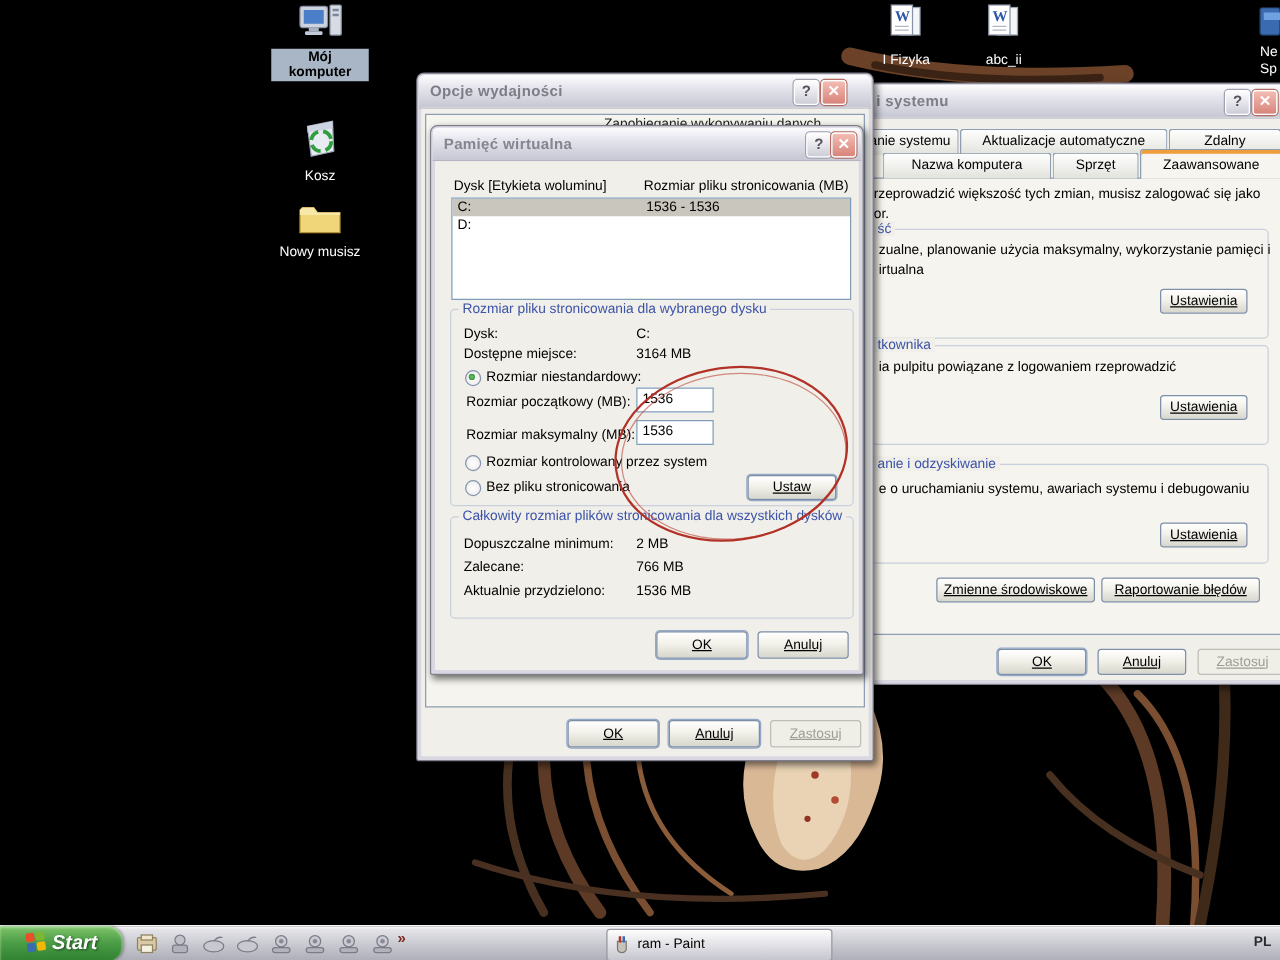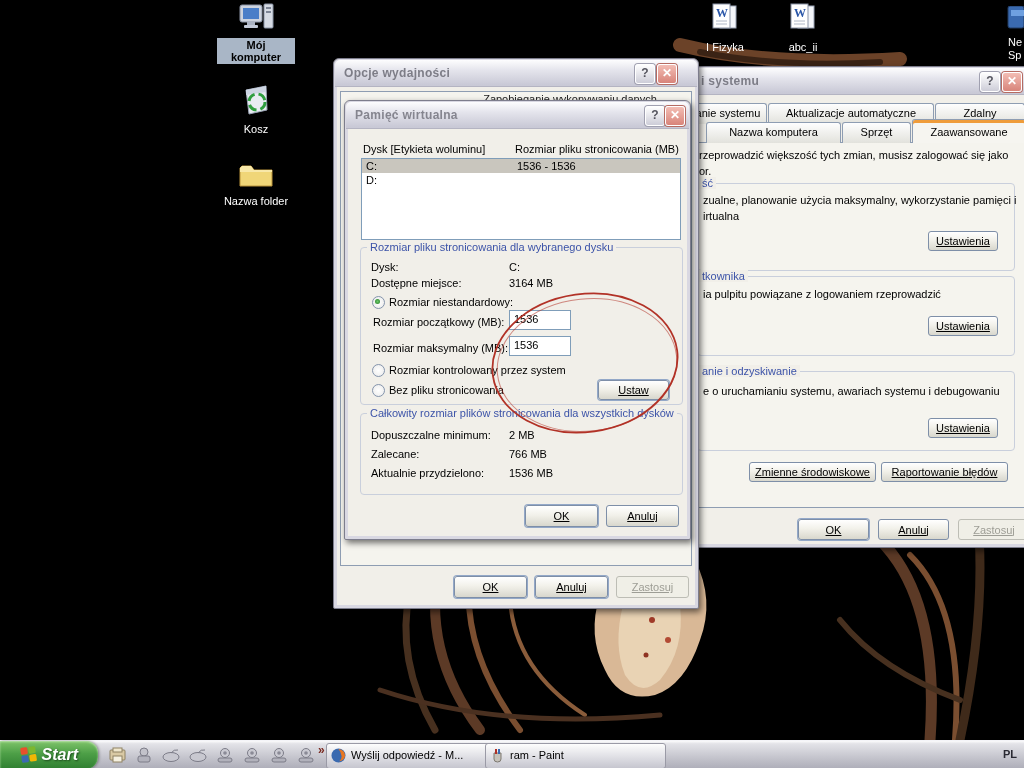--- a/index.html
+++ b/index.html
@@ -90,35 +90,35 @@
     <rect x="5" y="6" width="16" height="11" fill="#4a7ec8"></rect>
     <rect x="9" y="20" width="8" height="3" fill="#aab2c2"></rect>
     <rect x="6" y="23" width="14" height="3" rx="1" fill="#c3cad8"></rect>
     <rect x="26" y="2" width="9" height="24" rx="1" fill="#d6dbe4" stroke="#8a93a5"></rect>
     <rect x="28" y="5" width="5" height="2" fill="#7d8596"></rect>
     <rect x="28" y="9" width="5" height="2" fill="#7d8596"></rect>
   </svg>
   <br><span class="cap sel">Mój komputer</span>
 </div>
 
-<div class="dicon" style="left:217px;top:82px;z-index:1">
+<div class="dicon" style="left:217px;top:93px;z-index:1">
   <svg width="32" height="36" viewBox="0 0 32 36">
     <path d="M6,8 L26,4 L27,28 L9,32 Z" fill="#e8ecf2" stroke="#9aa3b5"></path>
     <path d="M6,8 L26,4 L26,10 L6,13 Z" fill="#cdd5e2"></path>
     <circle cx="17" cy="20" r="8" fill="none" stroke="#2f9e3f" stroke-width="3" stroke-dasharray="9 4"></circle>
   </svg>
   <br><span class="cap">Kosz</span>
 </div>
 
 <div class="dicon" style="left:217px;top:160px;z-index:1">
   <svg width="36" height="30" viewBox="0 0 36 30">
     <path d="M2,8 L2,26 L34,26 L34,10 L16,10 L13,6 L4,6 Z" fill="#f0d678" stroke="#b8923a"></path>
     <path d="M2,12 L34,12 L34,10 L16,10 L13,6 L4,6 L2,8 Z" fill="#f8e8a8"></path>
   </svg>
-  <br><span class="cap">Nazwa folder</span>
+  <br><span class="cap">Nowy musisz</span>
 </div>
 
 <div class="dicon" style="left:686px;top:2px;z-index:1">
   <svg width="34" height="34" viewBox="0 0 34 34">
     <rect x="12" y="4" width="16" height="22" fill="#f4f6fa" stroke="#9aa3b5"></rect>
     <rect x="5" y="2" width="17" height="24" fill="#ffffff" stroke="#8a93a5"></rect>
     <text x="8" y="15" font-size="12" font-weight="bold" fill="#2b57a8" font-family="Liberation Serif,serif">W</text>
     <line x1="8" y1="19" x2="19" y2="19" stroke="#b0b8c6"></line>
     <line x1="8" y1="22" x2="19" y2="22" stroke="#b0b8c6"></line>
   </svg>
@@ -312,27 +312,20 @@
     <circle cx="10" cy="6" r="1.8" fill="#8a8a96"></circle>
     <rect x="3" y="11" width="14" height="4" rx="2" fill="#b2b2bc" stroke="#7c7c88"></rect>
   </svg>
   <svg class="qlicon" style="left:296px" viewBox="0 0 20 17">
     <circle cx="10" cy="6" r="4.5" fill="#cacad2" stroke="#7c7c88"></circle>
     <circle cx="10" cy="6" r="1.8" fill="#8a8a96"></circle>
     <rect x="3" y="11" width="14" height="4" rx="2" fill="#b2b2bc" stroke="#7c7c88"></rect>
   </svg>
   <div class="abs" style="left:318px;top:2px;color:#7a2a20;font-weight:bold;font-size:12px">»</div>
 
-  <div class="taskbtn" style="left:326px;width:152px">
-    <svg width="15" height="15" viewBox="0 0 15 15" style="position:absolute;left:4px;top:4px">
-      <circle cx="7.5" cy="7.5" r="7" fill="#3a6ab0"></circle>
-      <path d="M7.5,1 a6.5,6.5 0 0 1 6.3,8 q-1.5,3.8 -5.5,4.3 a6,6 0 0 0 2.2,-5.5 q-0.4,-3.5 -3,-6.8 z" fill="#e87722"></path>
-    </svg>
-    <span>Wyślij odpowiedź - M...</span>
-  </div>
   <div class="taskbtn" style="left:485px;width:155px">
     <svg width="15" height="15" viewBox="0 0 15 15" style="position:absolute;left:4px;top:4px">
       <path d="M4,5 h7 v6 a3.5,3 0 0 1 -7,0 z" fill="#c6c2ba" stroke="#7c7870"></path>
       <rect x="5" y="1" width="2" height="5" fill="#b23227"></rect>
       <rect x="8" y="1" width="2" height="5" fill="#3a6ab0"></rect>
     </svg>
     <span>ram - Paint</span>
   </div>
 
   <div class="abs" style="left:1003px;top:7px;font-size:11px;font-weight:bold;color:#2a2a33">PL</div>

